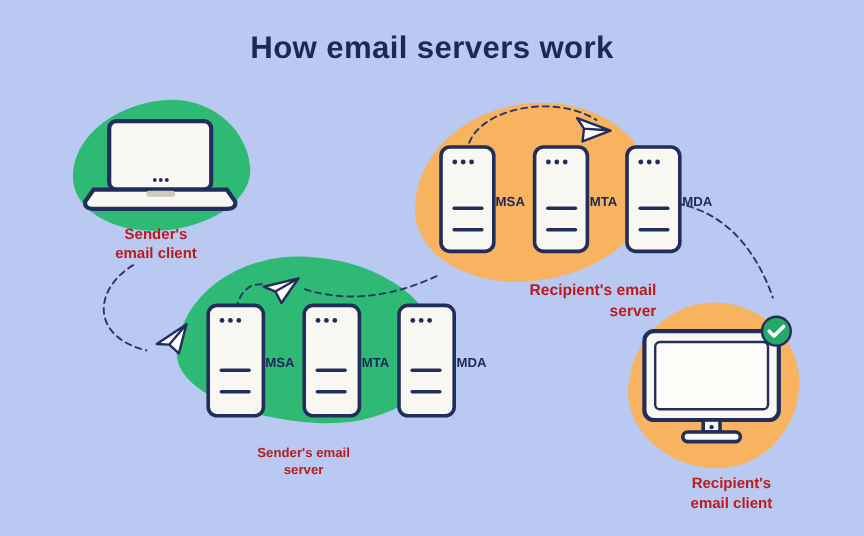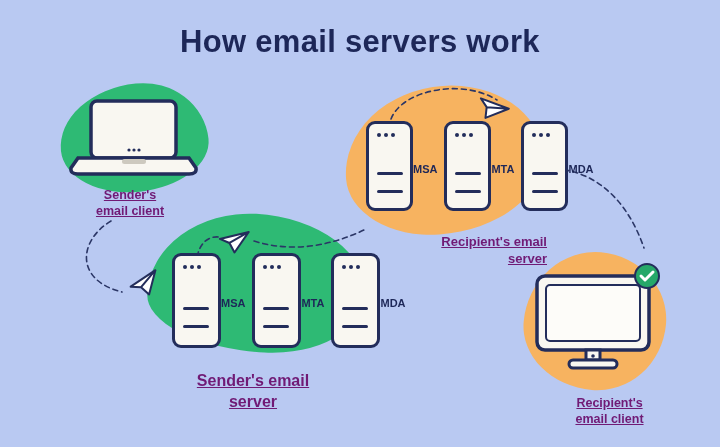--- a/index.html
+++ b/index.html
@@ -3,39 +3,39 @@
 <meta charset="utf-8">
 <style>
   html,body{margin:0;padding:0;background:#b9c9f2;}
   .stage{
     position:relative;width:720px;height:447px;overflow:hidden;
     background:#b9c9f2;
     font-family:"Liberation Sans",sans-serif;color:#1d2758;
   }
   .title{
     position:absolute;top:24px;left:0;width:100%;text-align:center;
-    font-size:31px;font-weight:700;letter-spacing:.3px;color:#1d2758;z-index:4;
+    font-size:26px;font-weight:700;letter-spacing:.3px;color:#1d2758;z-index:4;
   }
   .blob{position:absolute;z-index:1;}
   .blob-a{left:60px;top:84px;width:148px;height:108px;background:#2eba74;
     border-radius:55% 45% 50% 50%/55% 58% 42% 45%;transform:rotate(-6deg);}
   .blob-b{left:148px;top:214px;width:218px;height:138px;background:#2eba74;
     border-radius:48% 52% 45% 55%/62% 55% 45% 38%;transform:rotate(3deg);}
   .blob-c{left:345px;top:86px;width:198px;height:148px;background:#f7b360;
     border-radius:52% 48% 55% 45%/58% 50% 50% 42%;transform:rotate(-4deg);}
   .blob-d{left:524px;top:252px;width:142px;height:138px;background:#f7b360;
     border-radius:50% 50% 48% 52%/55% 48% 52% 45%;transform:rotate(5deg);}
   .connectors{position:absolute;left:0;top:0;width:720px;height:447px;z-index:2;}
   .node{position:absolute;z-index:3;}
   .label{
     position:absolute;z-index:4;text-align:center;font-weight:700;
-    font-size:12.5px;line-height:1.3;white-space:pre-line;color:#701a75;text-decoration:underline;
+    font-size:12.5px;line-height:1.3;white-space:pre-line;color:#b91c1c;
   }
   .label-sender-client{left:60px;top:187px;width:140px;}
-  .label-sender-server{left:163px;top:371px;width:180px;font-size:16px;}
+  .label-sender-server{left:163px;top:371px;width:180px;font-size:11px;}
   .label-recipient-server{left:362px;top:234px;width:185px;font-size:13px;text-align:right;}
   .label-recipient-client{left:532px;top:395px;width:155px;}
   .server-group{display:flex;align-items:flex-end;gap:7px;}
   .unit{display:flex;align-items:center;}
   .tower{
     width:49px;height:95px;box-sizing:border-box;background:#f9f7f1;
     border:3px solid #232d5b;border-radius:9px;position:relative;
   }
   .recipient-group .tower{width:47px;height:90px;}
   .leds{position:absolute;top:9px;left:8px;display:flex;gap:3px;}

